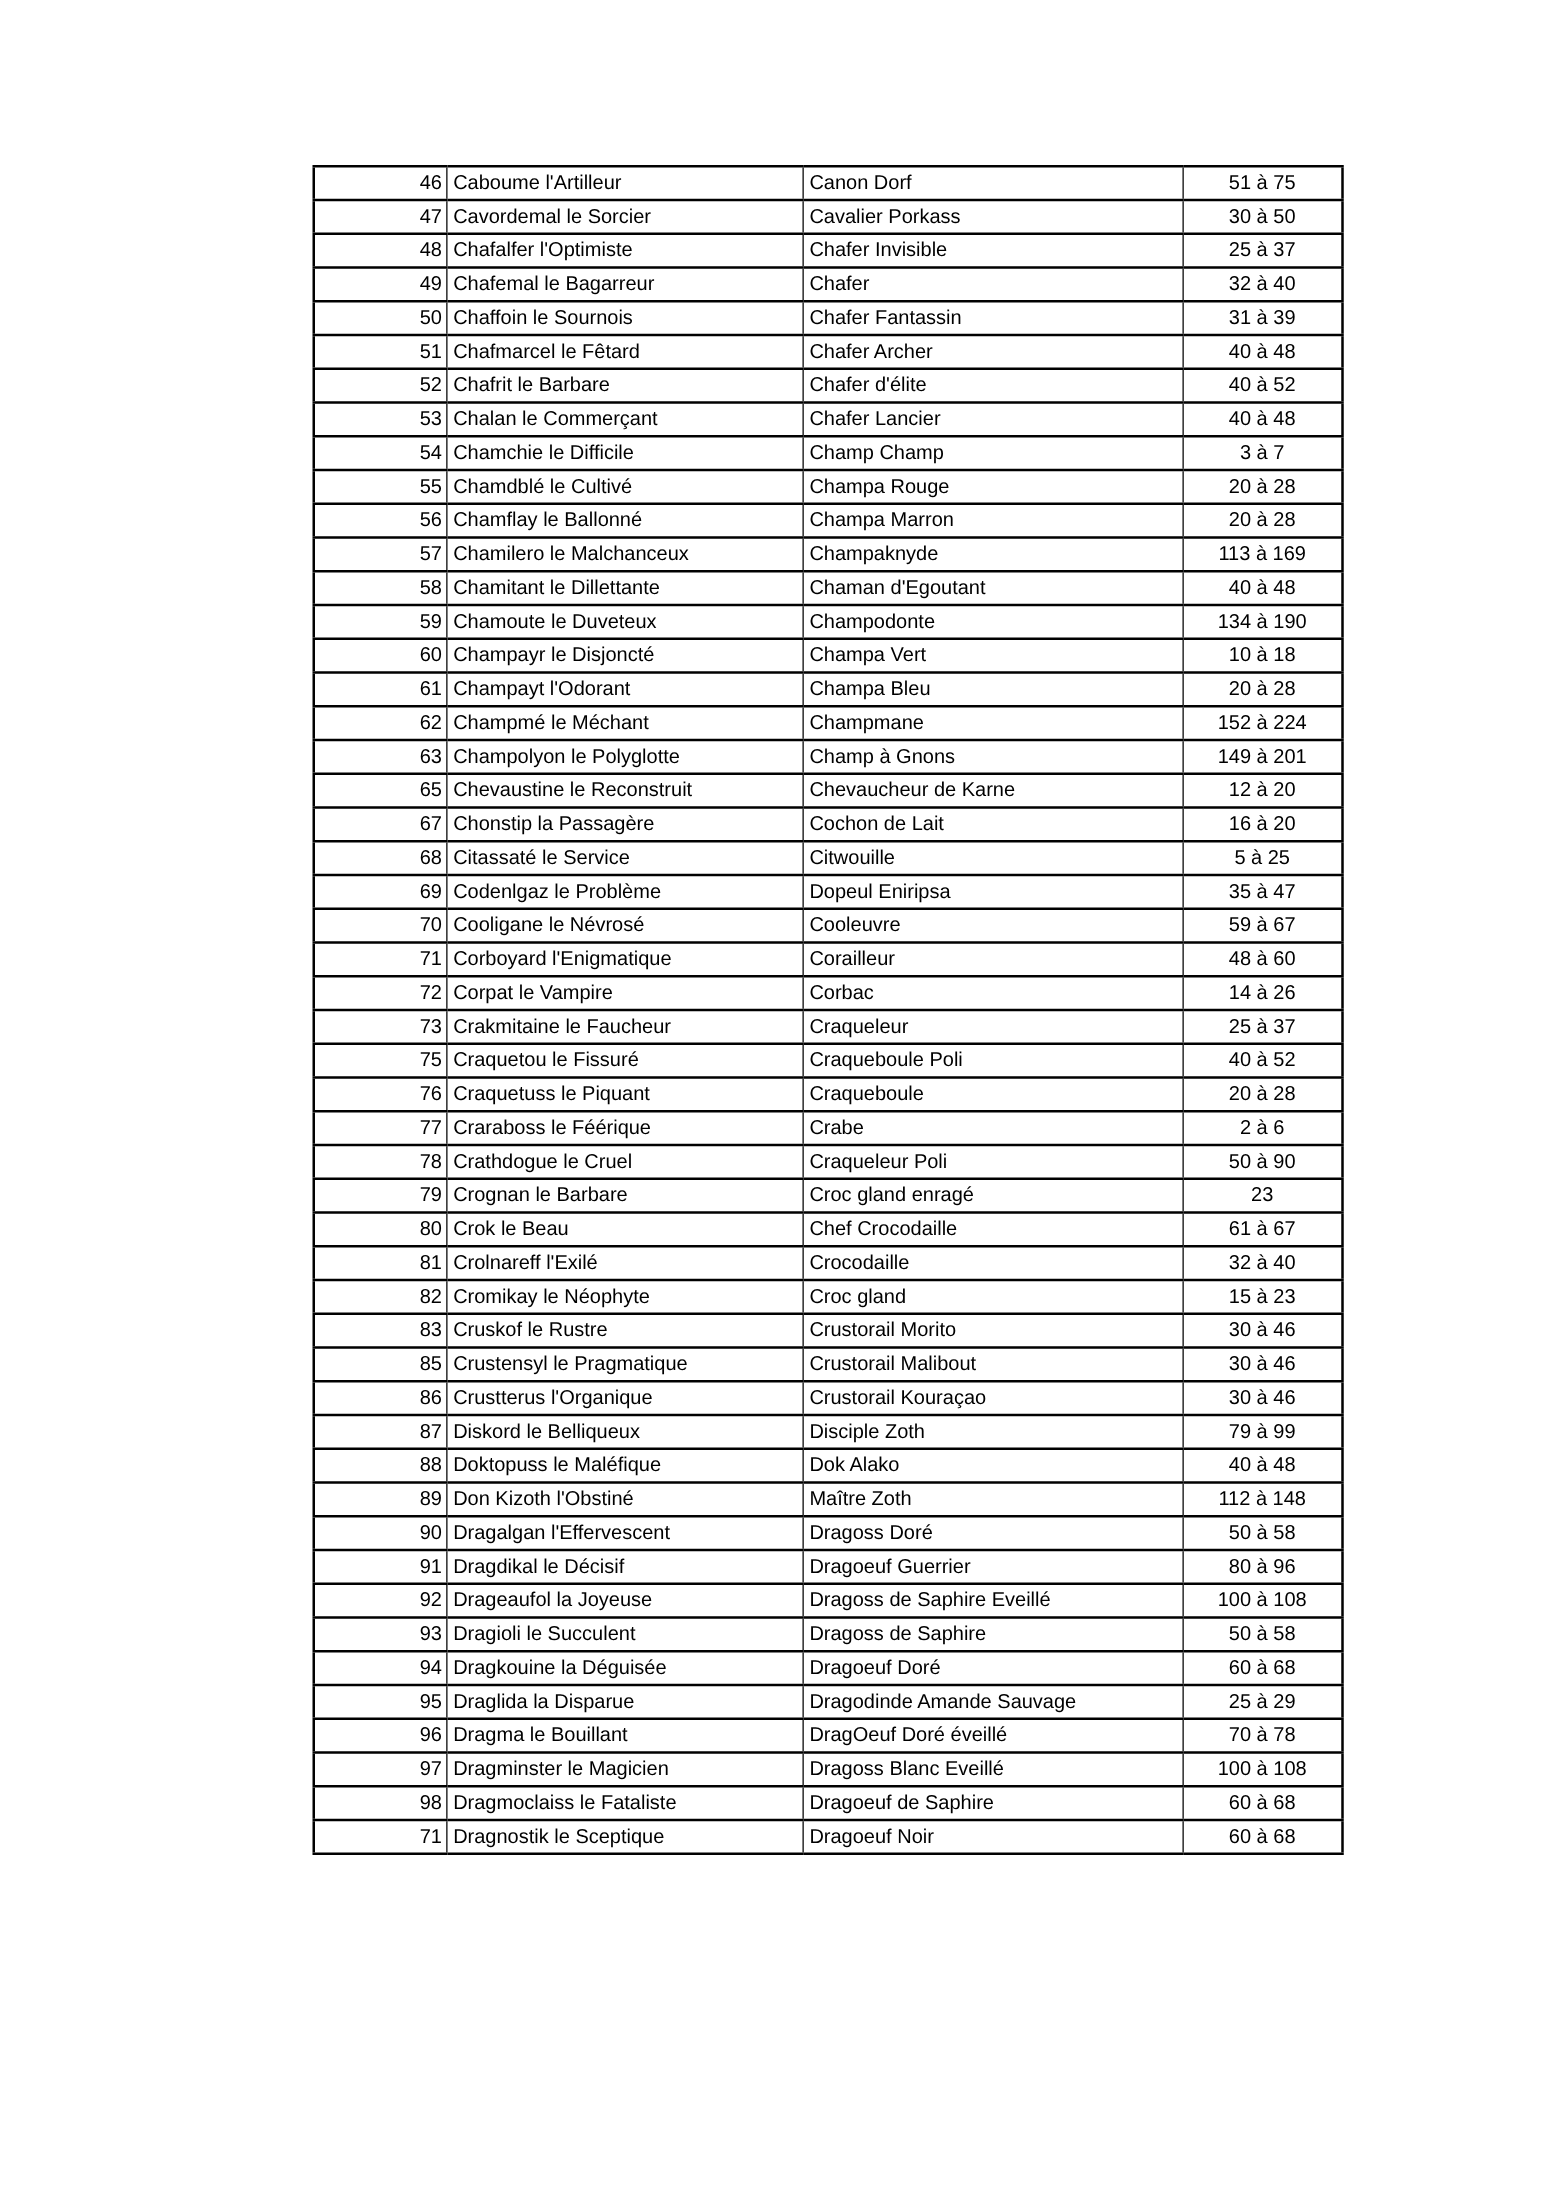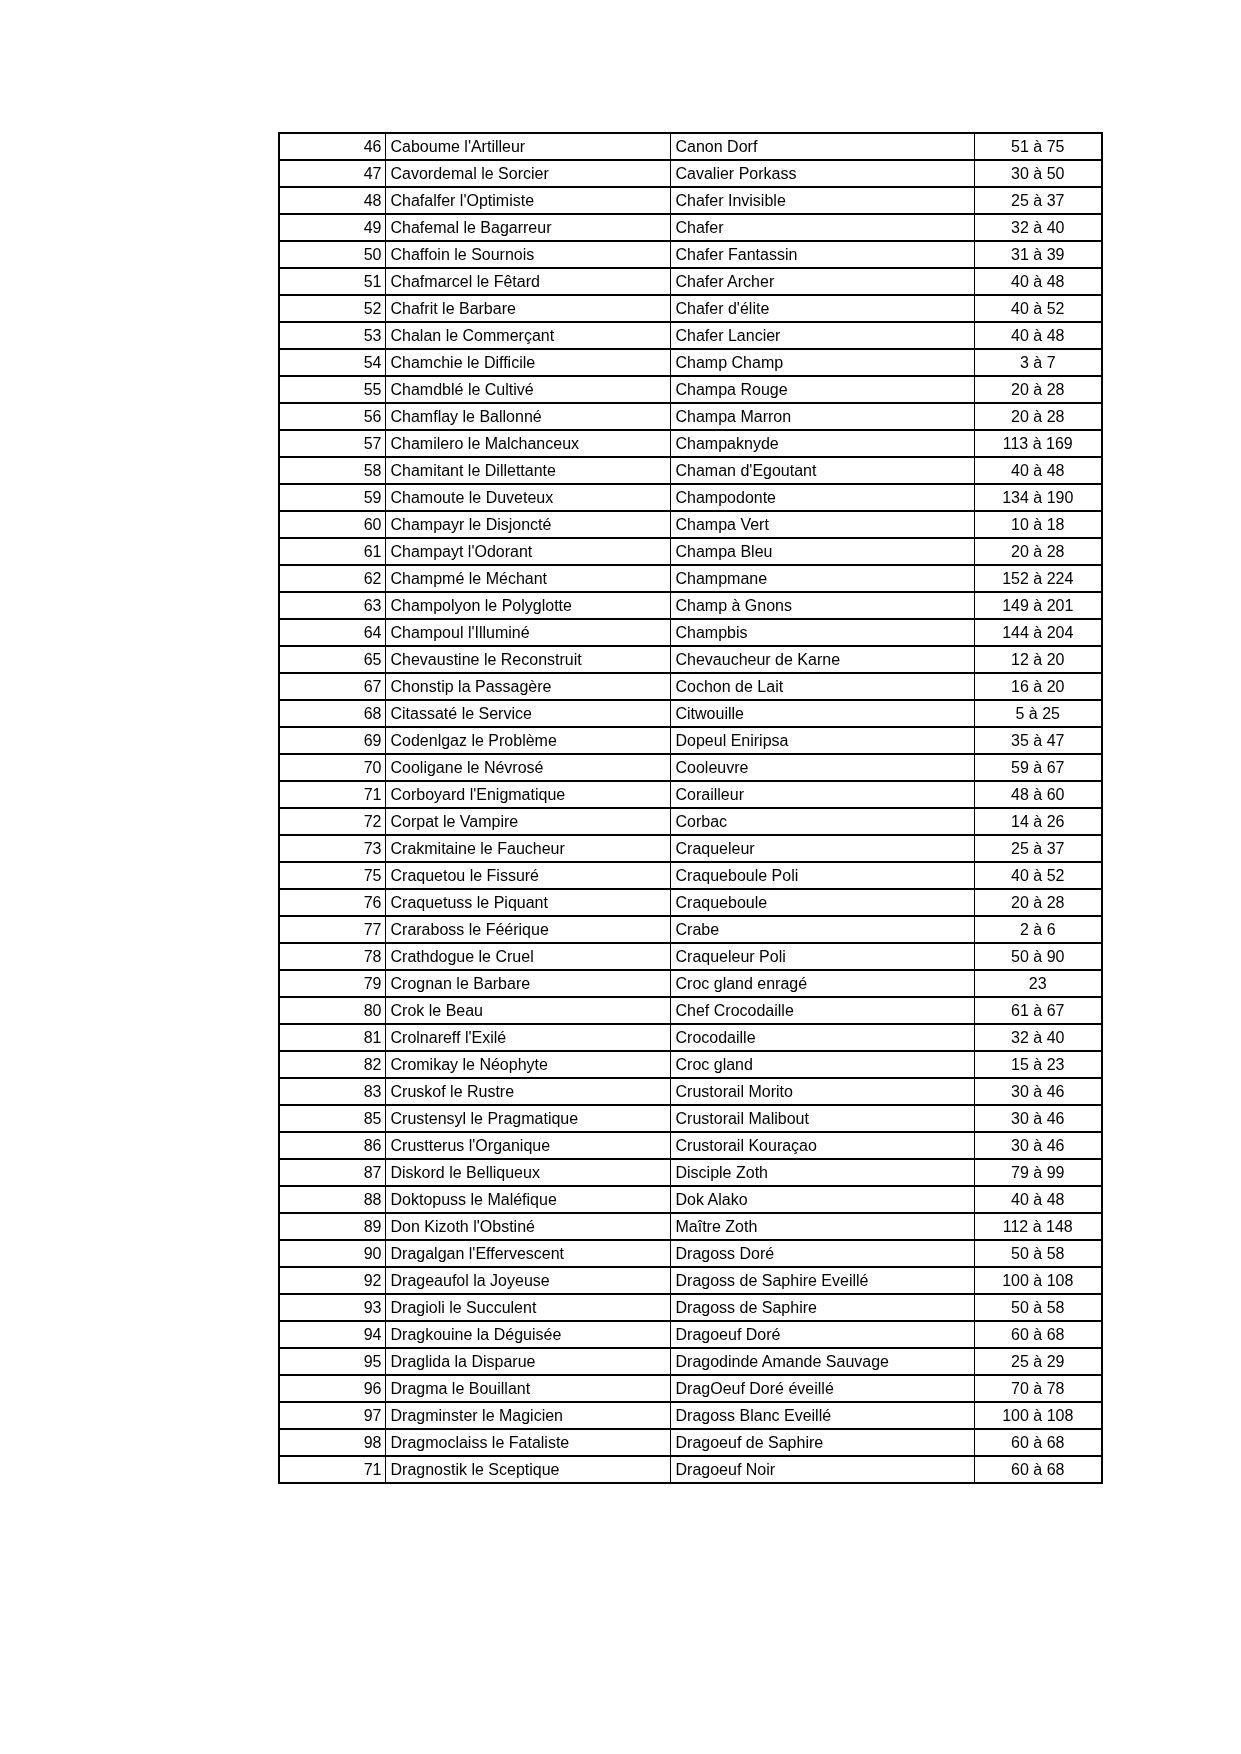--- a/index.html
+++ b/index.html
@@ -16,21 +16,20 @@
     overflow: hidden;
   }
   table.monster-table {
     position: absolute;
     left: 250px;
     top: 132px;
     width: 823px;
     border-collapse: collapse;
     table-layout: fixed;
     border: 2px solid #000000;
-    margin-left: 28px;
   }
   table.monster-table td {
     border-left: 1px solid #000000;
     border-right: 1px solid #000000;
     border-top: 2px solid #000000;
     border-bottom: 2px solid #000000;
     height: 25px;
     line-height: 25px;
     font-size: 16px;
     color: #000000;
@@ -165,26 +164,20 @@
           <td class="monster">Champmane</td>
           <td class="level">152 à 224</td>
         </tr>
         <tr>
           <td class="num">63</td>
           <td class="name">Champolyon le Polyglotte</td>
           <td class="monster">Champ à Gnons</td>
           <td class="level">149 à 201</td>
         </tr>
         <tr>
-          <td class="num">64</td>
-          <td class="name">Champoul l'Illuminé</td>
-          <td class="monster">Champbis</td>
-          <td class="level">144 à 204</td>
-        </tr>
-        <tr>
           <td class="num">65</td>
           <td class="name">Chevaustine le Reconstruit</td>
           <td class="monster">Chevaucheur de Karne</td>
           <td class="level">12 à 20</td>
         </tr>
         <tr>
           <td class="num">67</td>
           <td class="name">Chonstip la Passagère</td>
           <td class="monster">Cochon de Lait</td>
           <td class="level">16 à 20</td>
@@ -307,20 +300,26 @@
           <td class="num">89</td>
           <td class="name">Don Kizoth l'Obstiné</td>
           <td class="monster">Maître Zoth</td>
           <td class="level">112 à 148</td>
         </tr>
         <tr>
           <td class="num">90</td>
           <td class="name">Dragalgan l'Effervescent</td>
           <td class="monster">Dragoss Doré</td>
           <td class="level">50 à 58</td>
+        </tr>
+        <tr>
+          <td class="num">91</td>
+          <td class="name">Dragdikal le Décisif</td>
+          <td class="monster">Dragoeuf Guerrier</td>
+          <td class="level">80 à 96</td>
         </tr>
         <tr>
           <td class="num">92</td>
           <td class="name">Drageaufol la Joyeuse</td>
           <td class="monster">Dragoss de Saphire Eveillé</td>
           <td class="level">100 à 108</td>
         </tr>
         <tr>
           <td class="num">93</td>
           <td class="name">Dragioli le Succulent</td>

